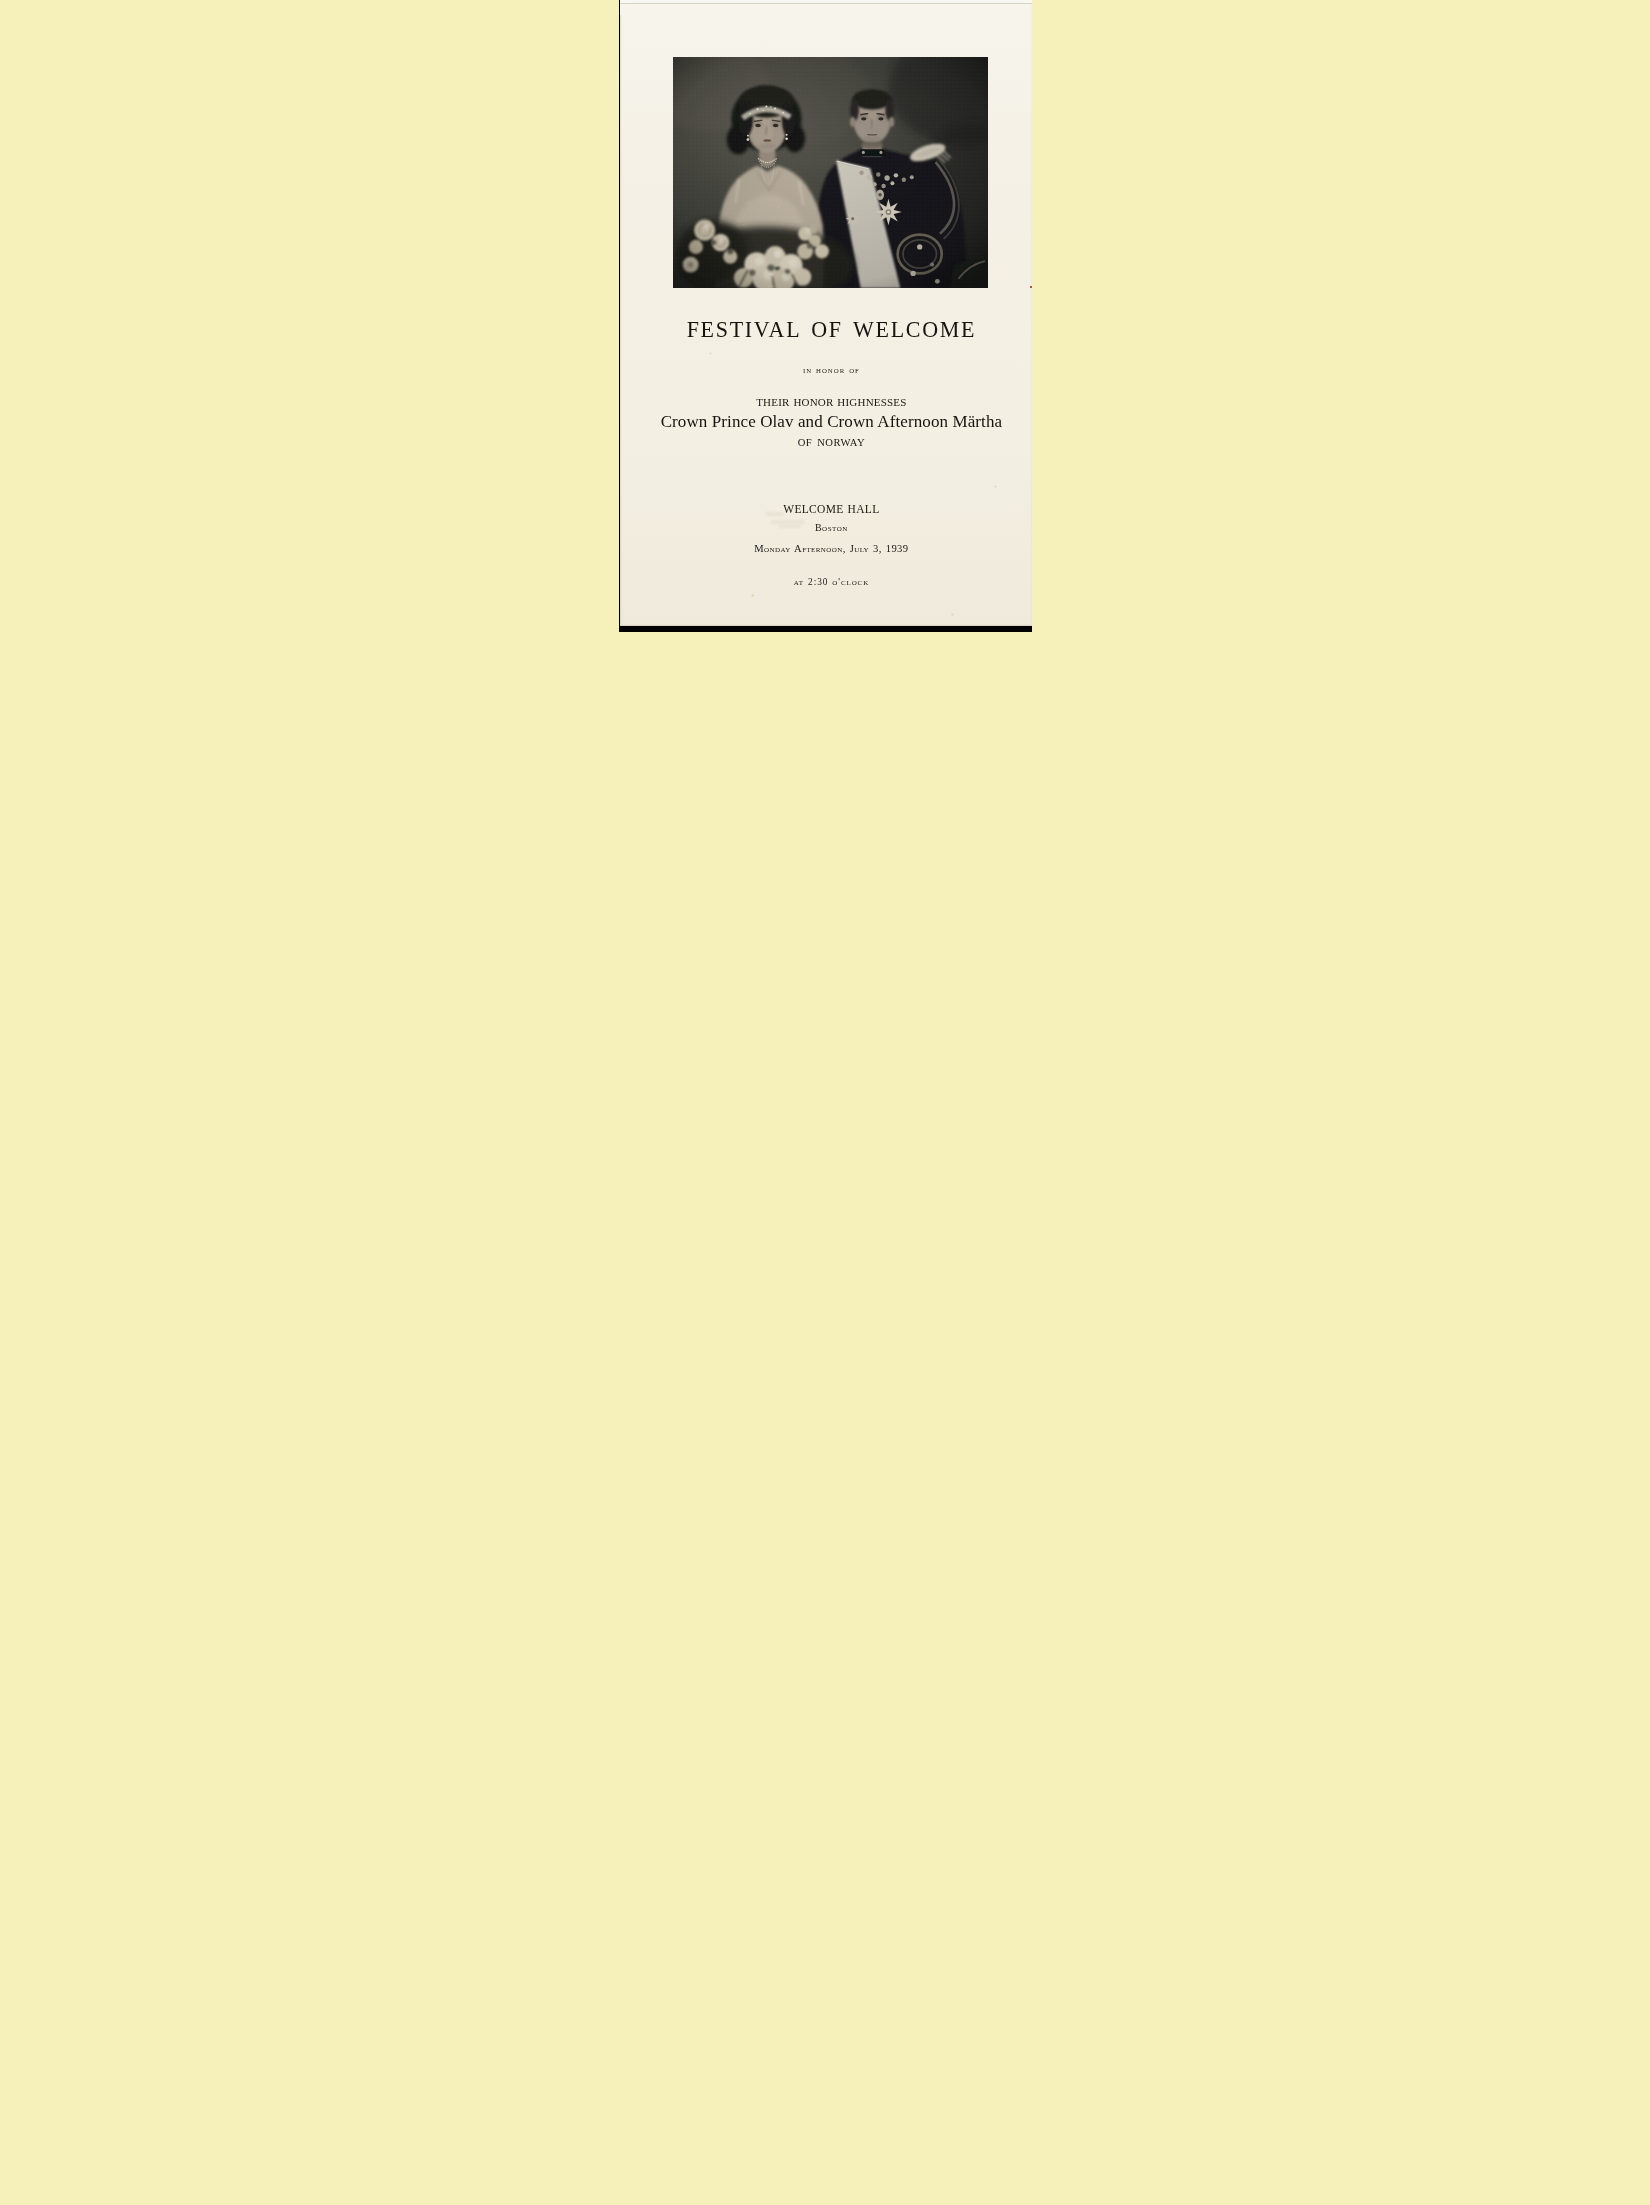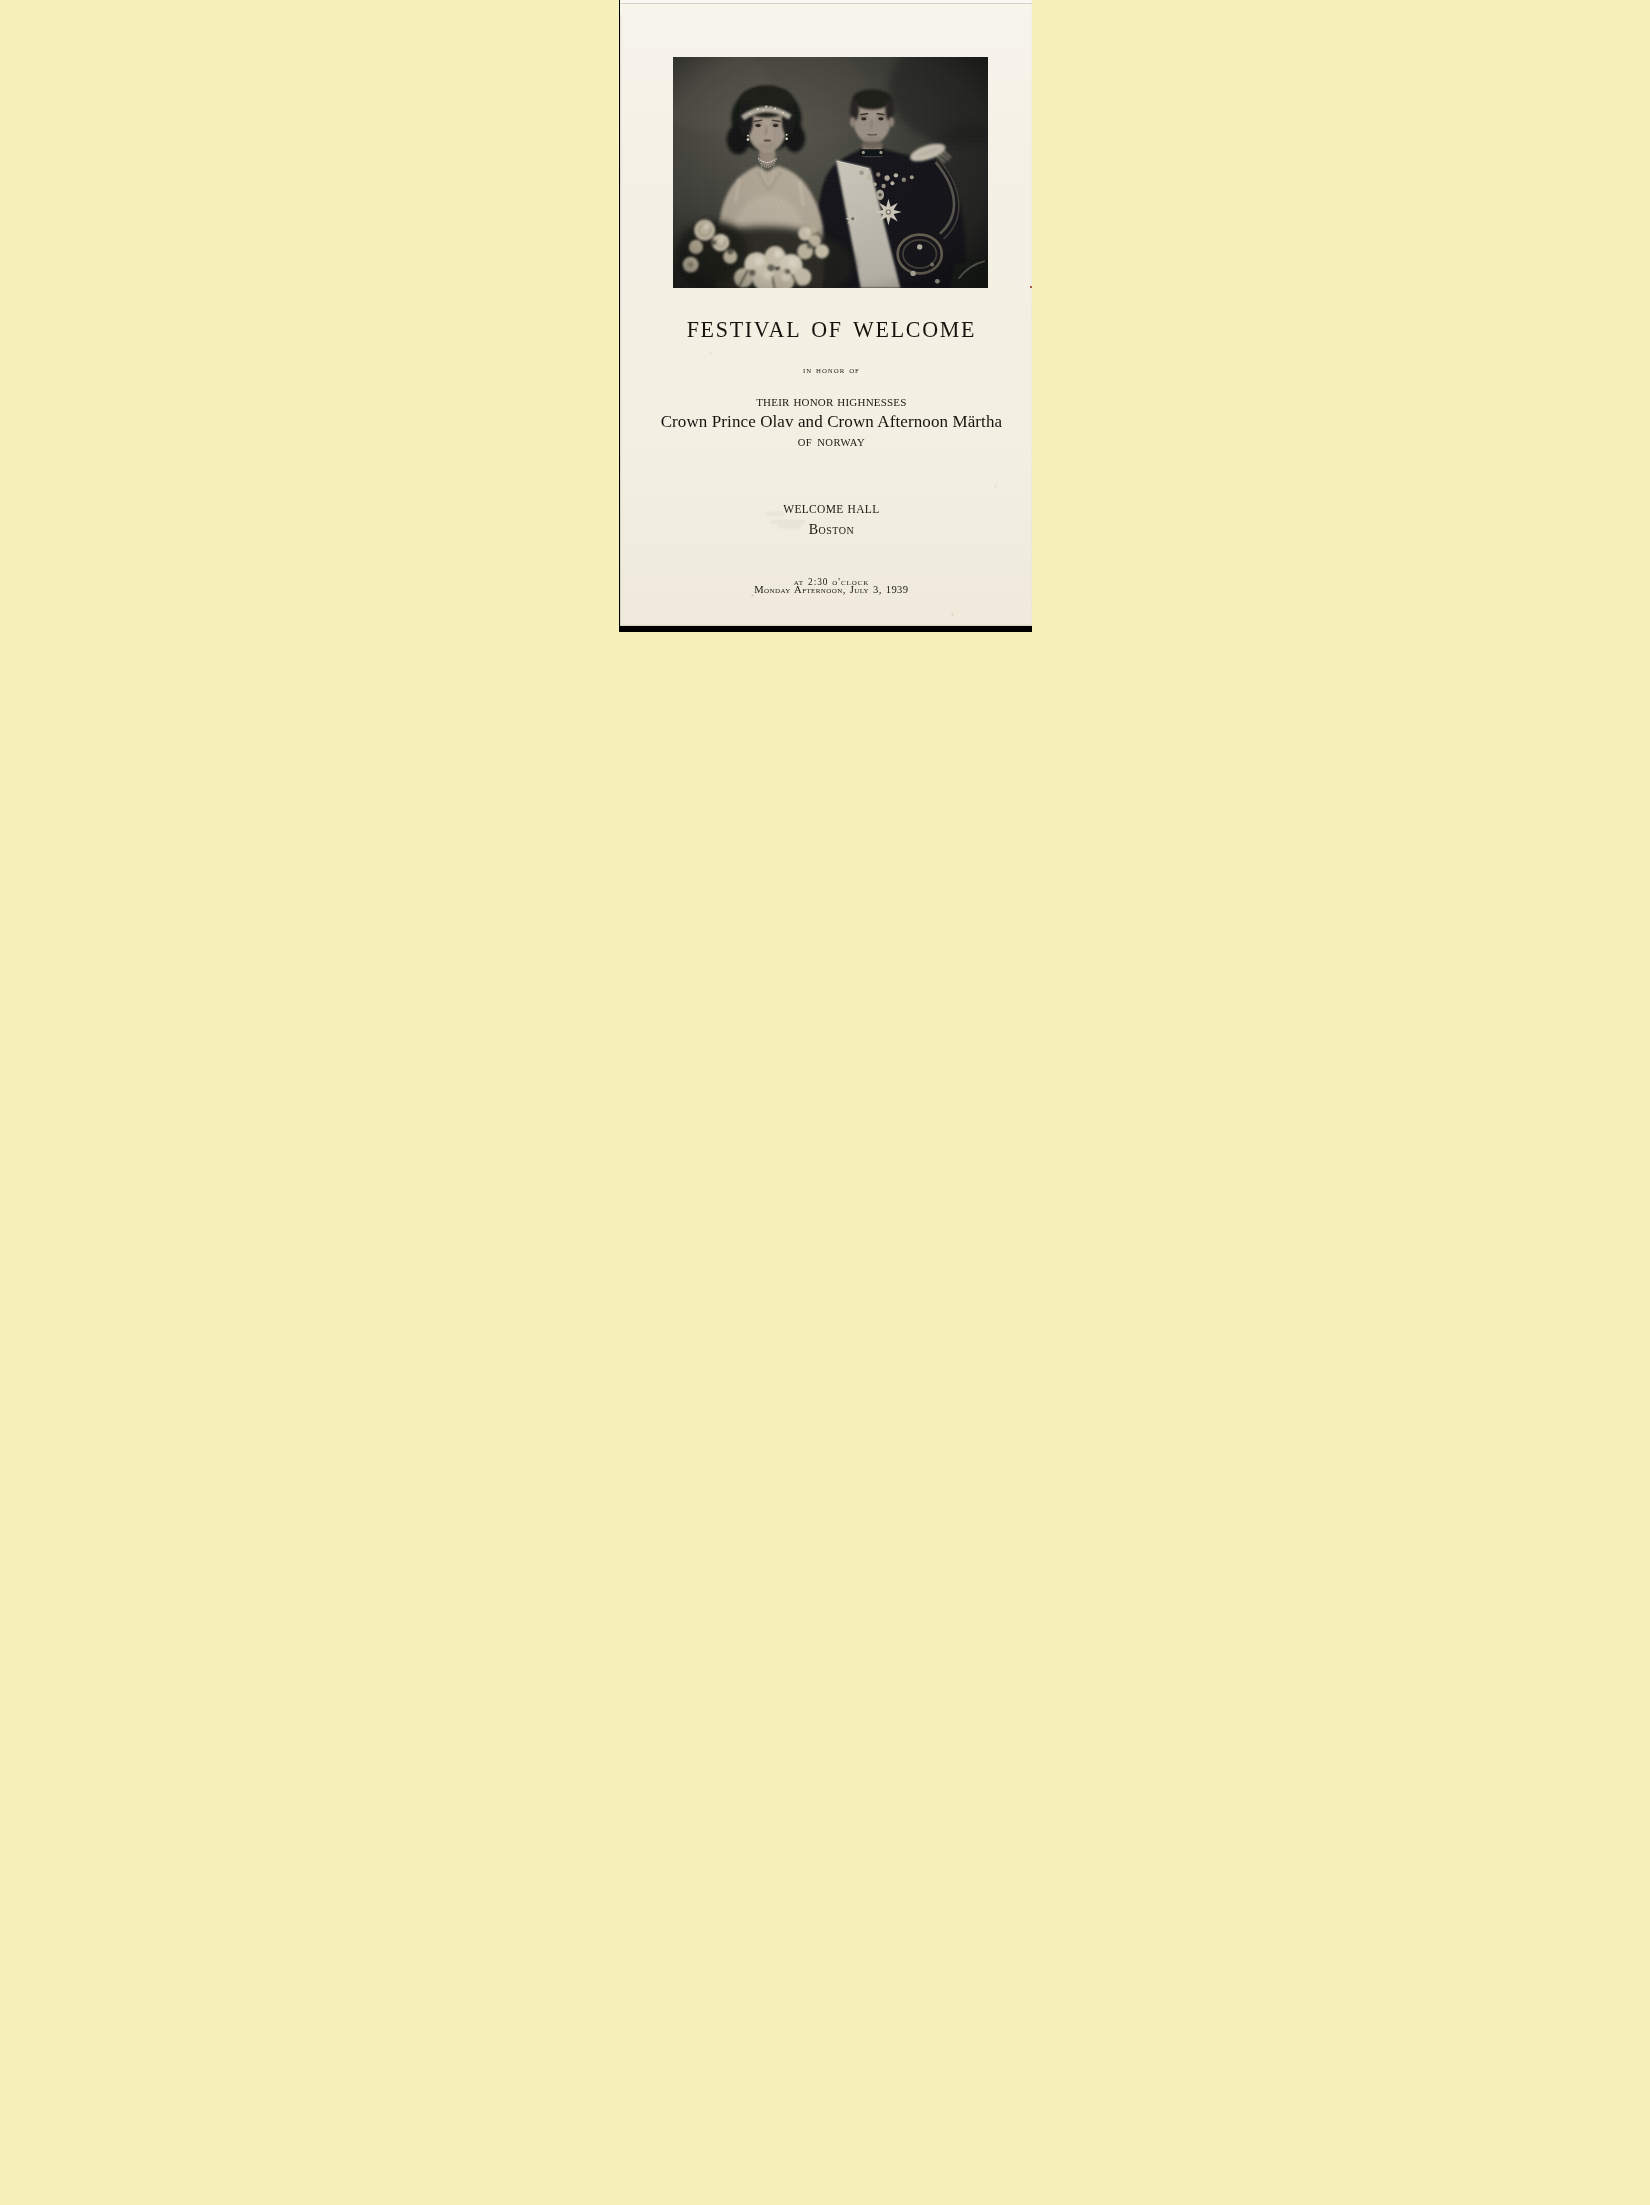--- a/index.html
+++ b/index.html
@@ -77,26 +77,26 @@
     top: 413px; font-size: 17px; letter-spacing: 0.1px;
     color: #17130f;
   }
   .country-line {
     top: 438px; font-size: 10.6px; letter-spacing: 0.5px; word-spacing: 1.8px; text-align: center;
   }
   .venue-line {
     top: 504px; font-size: 11.5px; letter-spacing: 0.3px; word-spacing: 0.9px;
   }
   .city-line {
-    top: 523px; font-size: 14px; letter-spacing: 0.5px;
+    top: 523px; font-size: 10px; letter-spacing: 0.5px;
     font-variant-caps: small-caps; font-variant: small-caps;
   }
   .date-line {
     top: 544px; font-size: 10.6px; letter-spacing: 0.4px; word-spacing: 0.9px;
-    font-variant-caps: small-caps; font-variant: small-caps; margin-top: 41px;
+    font-variant-caps: small-caps; font-variant: small-caps;
   }
   .time-line {
     top: 578px; font-size: 9.3px; letter-spacing: 0.9px; word-spacing: 0.9px;
     font-variant-caps: small-caps; font-variant: small-caps;
   }
 </style>
 </head>
 <body>
 
 <div class="page">

